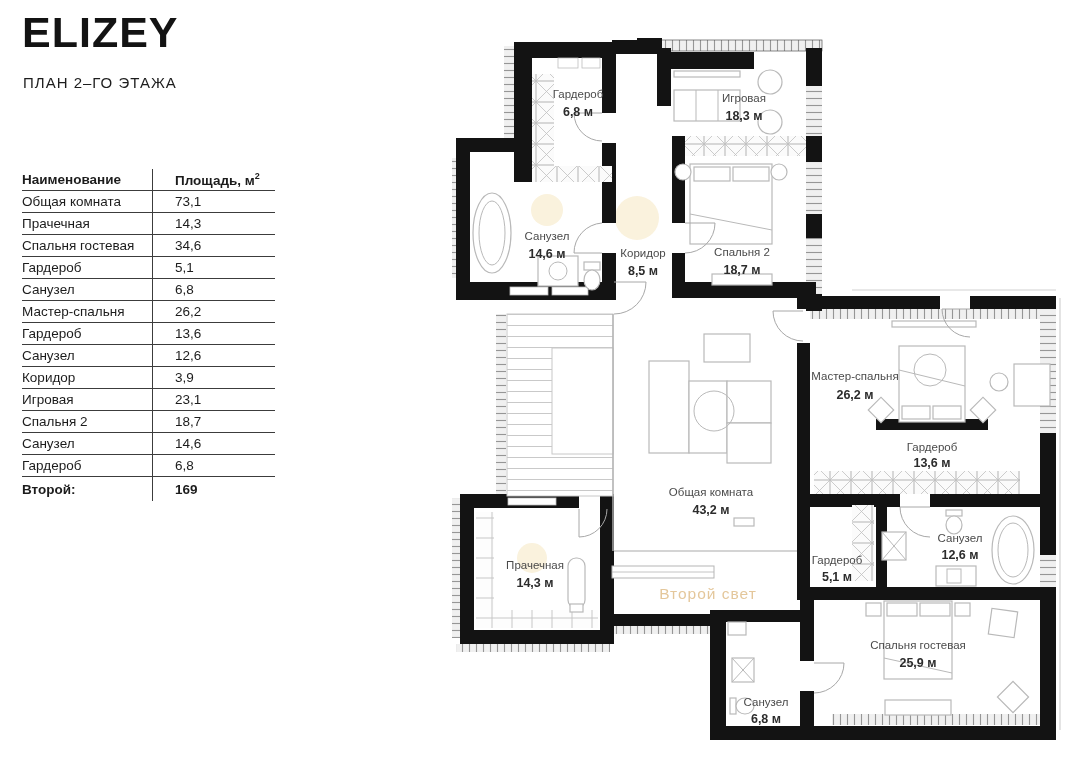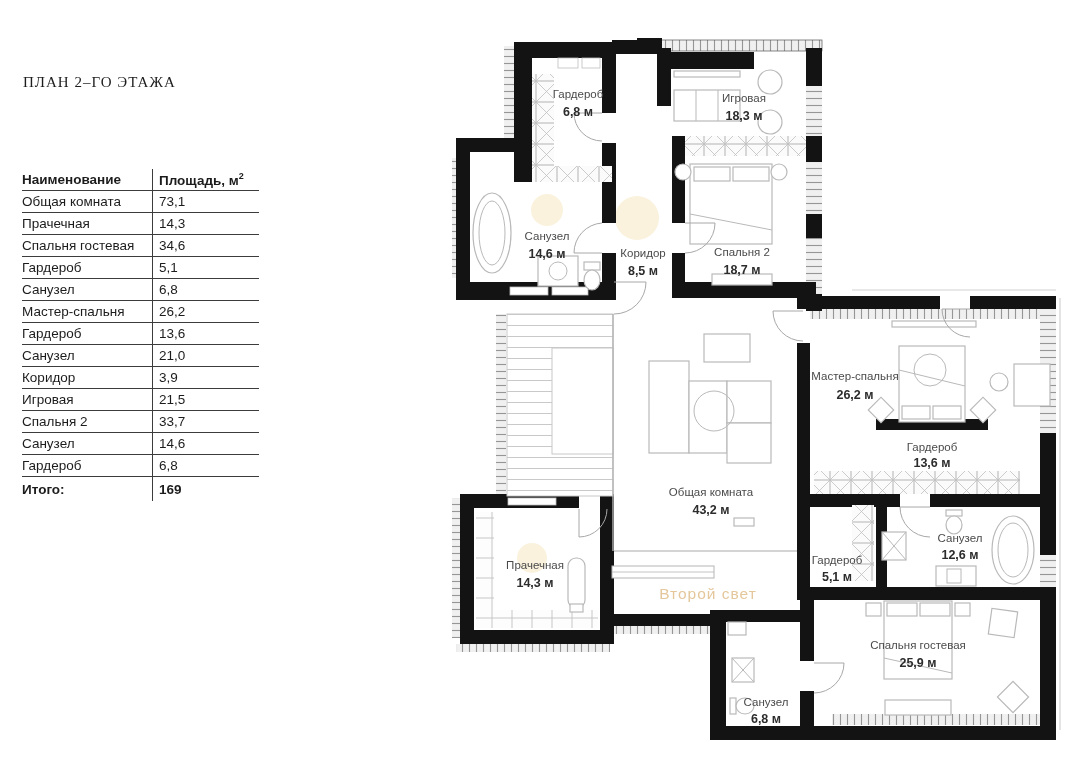--- a/index.html
+++ b/index.html
@@ -1,44 +1,45 @@
 <!DOCTYPE html>
 <html><head>
 <meta charset="utf-8">
 <style>
   html,body{margin:0;padding:0;background:#ffffff;}
   .canvas{position:relative;width:1072px;height:768px;background:#ffffff;overflow:hidden;
           font-family:"Liberation Sans", sans-serif;color:#1c1c1c;}
   
   .logo{position:absolute;left:22px;top:8px;font-size:43px;font-weight:800;letter-spacing:1px;color:#131313;}
-  .subtitle{position:absolute;left:23px;top:74px;font-size:15px;letter-spacing:1px;color:#1d1d1d;font-family:Liberation Serif, serif;}
+  .subtitle{position:absolute;left:23px;top:74px;font-size:15px;letter-spacing:1px;color:#1d1d1d;}
   
   .rooms-table{position:absolute;left:22px;top:169px;border-collapse:collapse;table-layout:fixed;}
   .rooms-table th,.rooms-table td{height:21px;font-size:13.5px;text-align:left;vertical-align:middle;
       border-bottom:1px solid #3c3c3c;padding:0;white-space:nowrap;}
   .rooms-table th{font-weight:700;margin-left:40px;}
   .rooms-table .c1{width:124px;padding-right:6px;}
-  .rooms-table .c2{width:100px;border-left:1px solid #3c3c3c;padding-left:6px;}
+  .rooms-table .c2{width:100px;border-left:1px solid #3c3c3c;padding-left:22px;}
   .rooms-table sup{font-size:9px;}
   .rooms-table .total td{border-bottom:none;font-weight:700;height:24px;}
   
   .plan{position:absolute;left:452px;top:18px;width:620px;height:750px;}
   .rn{font-family:"Liberation Sans",sans-serif;font-size:11.5px;fill:#4a4a4a;text-anchor:middle;}
   .ra{font-family:"Liberation Sans",sans-serif;font-size:12.5px;font-weight:700;fill:#2c2c2c;text-anchor:middle;}
   .sl{font-family:"Liberation Sans",sans-serif;font-size:15.5px;letter-spacing:1px;text-anchor:middle;}
   .furn{fill:#ffffff;stroke:#b9b9b9;stroke-width:1.2;}
   .furnl{fill:none;stroke:#b9b9b9;stroke-width:1;}
   .door{fill:none;stroke:#a8a8a8;stroke-width:1;}
   .thinl{fill:none;stroke:#c6c6c6;stroke-width:1.4;}
 </style>
 </head>
 <body>
 
 <div class="canvas">
 
+  <div class="logo">ELIZEY</div>
   <div class="subtitle">ПЛАН 2–ГО ЭТАЖА</div>
 
   <table class="rooms-table">
     <thead>
       <tr>
         <th class="c1">Наименование</th>
         <th class="c2"><span>Площадь, м</span><sup>2</sup></th>
       </tr>
     </thead>
     <tbody id="table-body">
@@ -65,46 +66,46 @@
         <tr>
           <td class="c1">Мастер-спальня</td>
           <td class="c2">26,2</td>
         </tr>
         <tr>
           <td class="c1">Гардероб</td>
           <td class="c2">13,6</td>
         </tr>
         <tr>
           <td class="c1">Санузел</td>
-          <td class="c2">21,0</td>
+          <td class="c2">12,6</td>
         </tr>
         <tr>
           <td class="c1">Коридор</td>
           <td class="c2">3,9</td>
         </tr>
         <tr>
           <td class="c1">Игровая</td>
-          <td class="c2">21,5</td>
+          <td class="c2">23,1</td>
         </tr>
         <tr>
           <td class="c1">Спальня 2</td>
-          <td class="c2">33,7</td>
+          <td class="c2">18,7</td>
         </tr>
         <tr>
           <td class="c1">Санузел</td>
           <td class="c2">14,6</td>
         </tr>
         <tr>
           <td class="c1">Гардероб</td>
           <td class="c2">6,8</td>
         </tr>
       </tbody>
     <tfoot>
       <tr class="total">
-        <td class="c1">Итого:</td>
+        <td class="c1">Второй:</td>
         <td class="c2">169</td>
       </tr>
     </tfoot>
   </table>
 
   <div class="plan">
   <svg viewBox="0 0 620 752" width="620" height="752">
     <defs>
       <pattern id="ladH" width="7" height="12" patternUnits="userSpaceOnUse">
         <rect width="7" height="12" fill="#f0f0f0"></rect>

